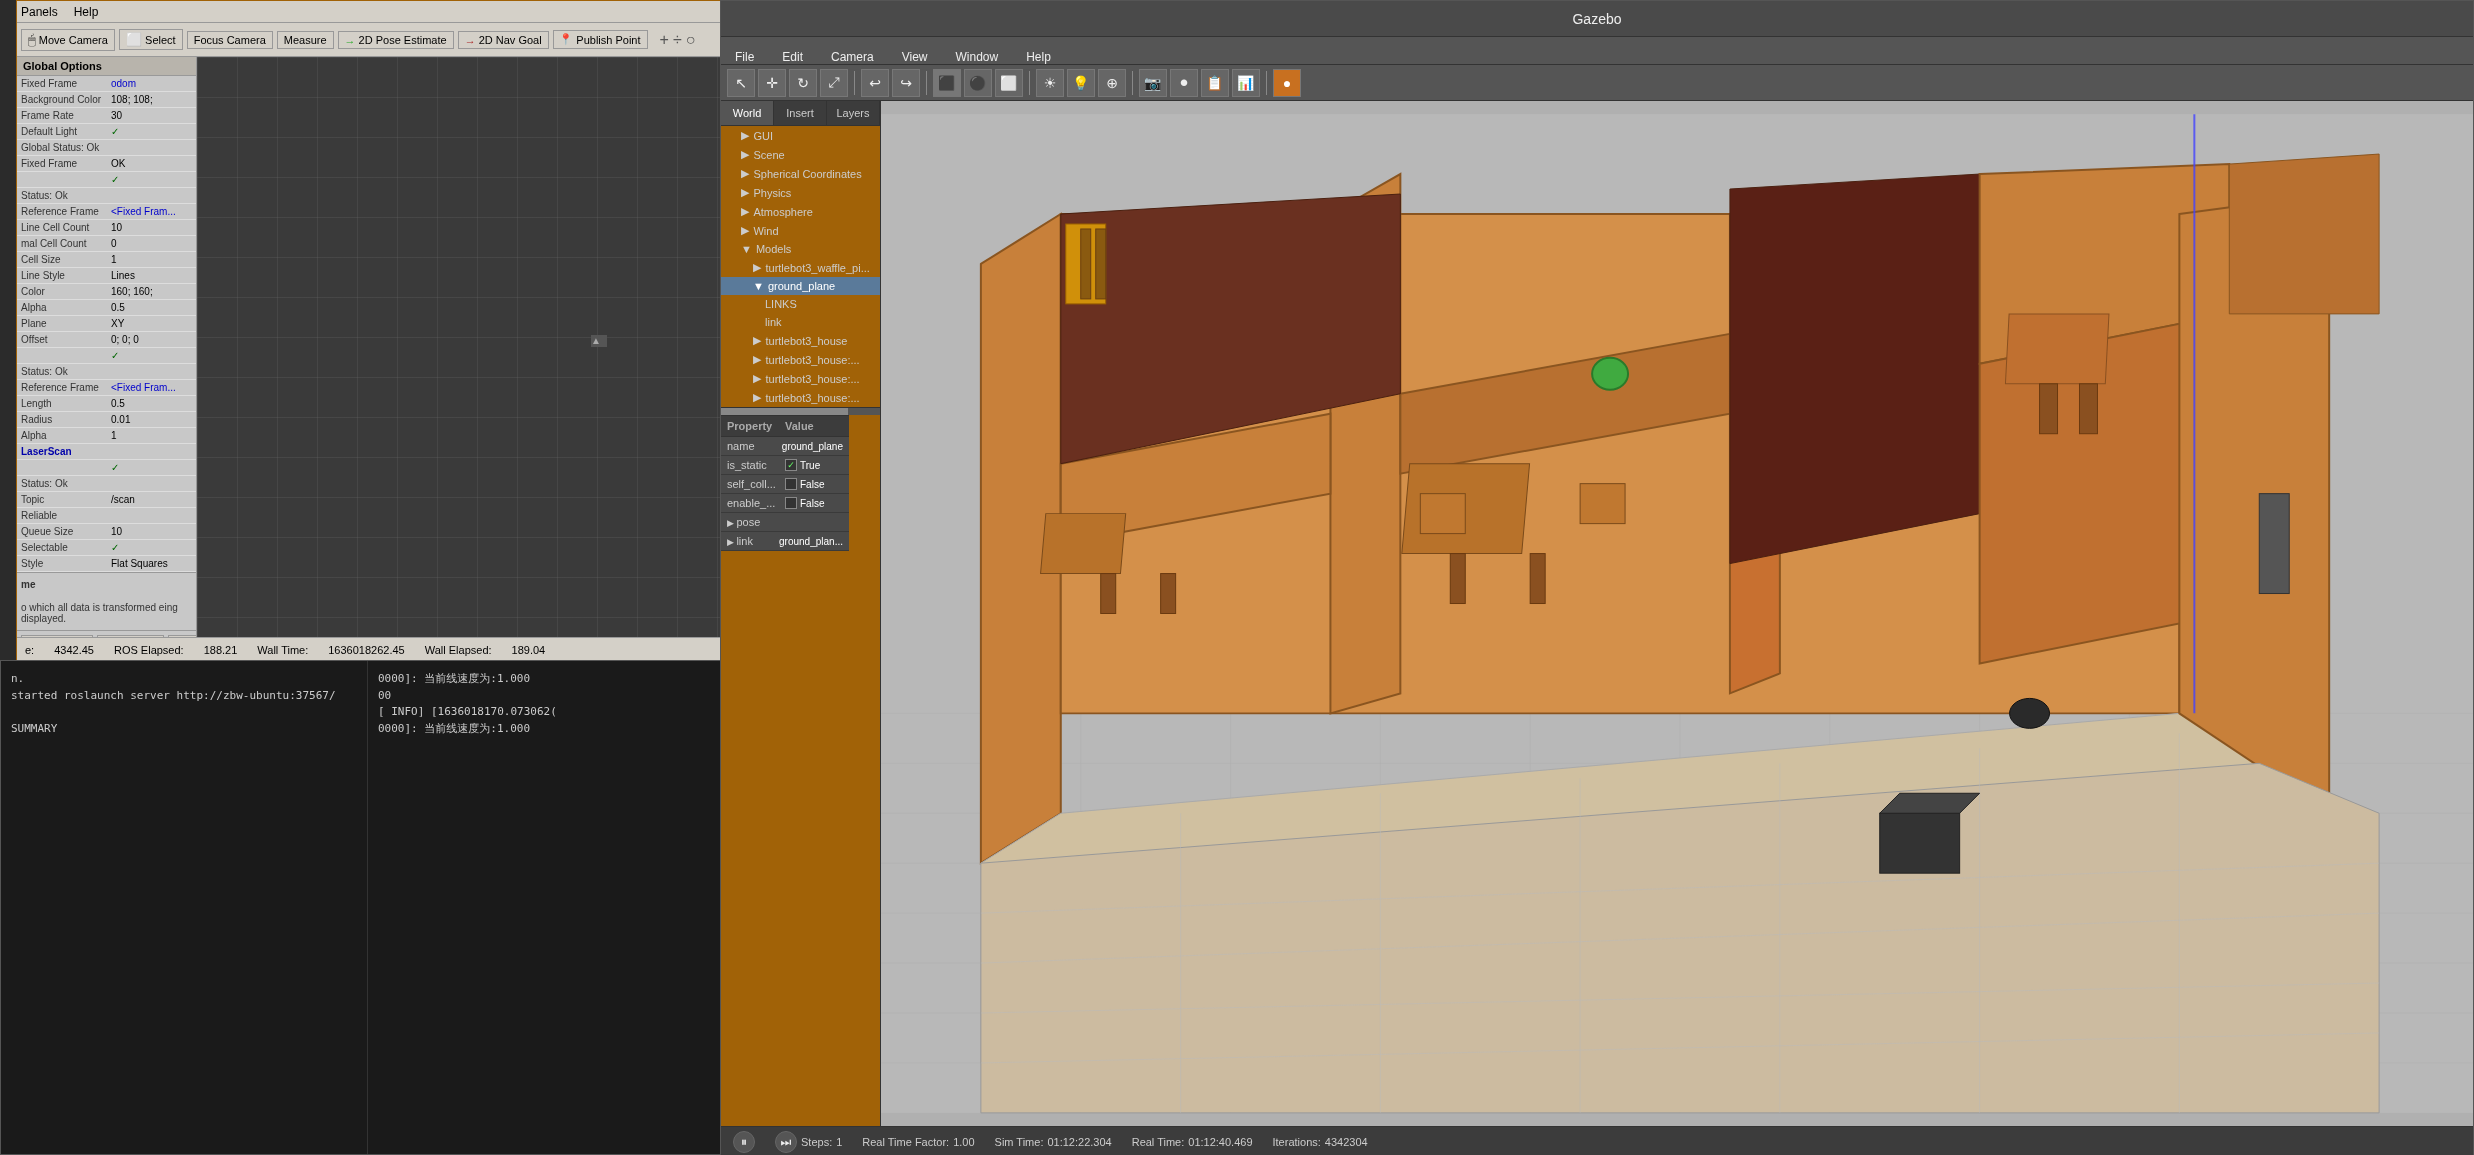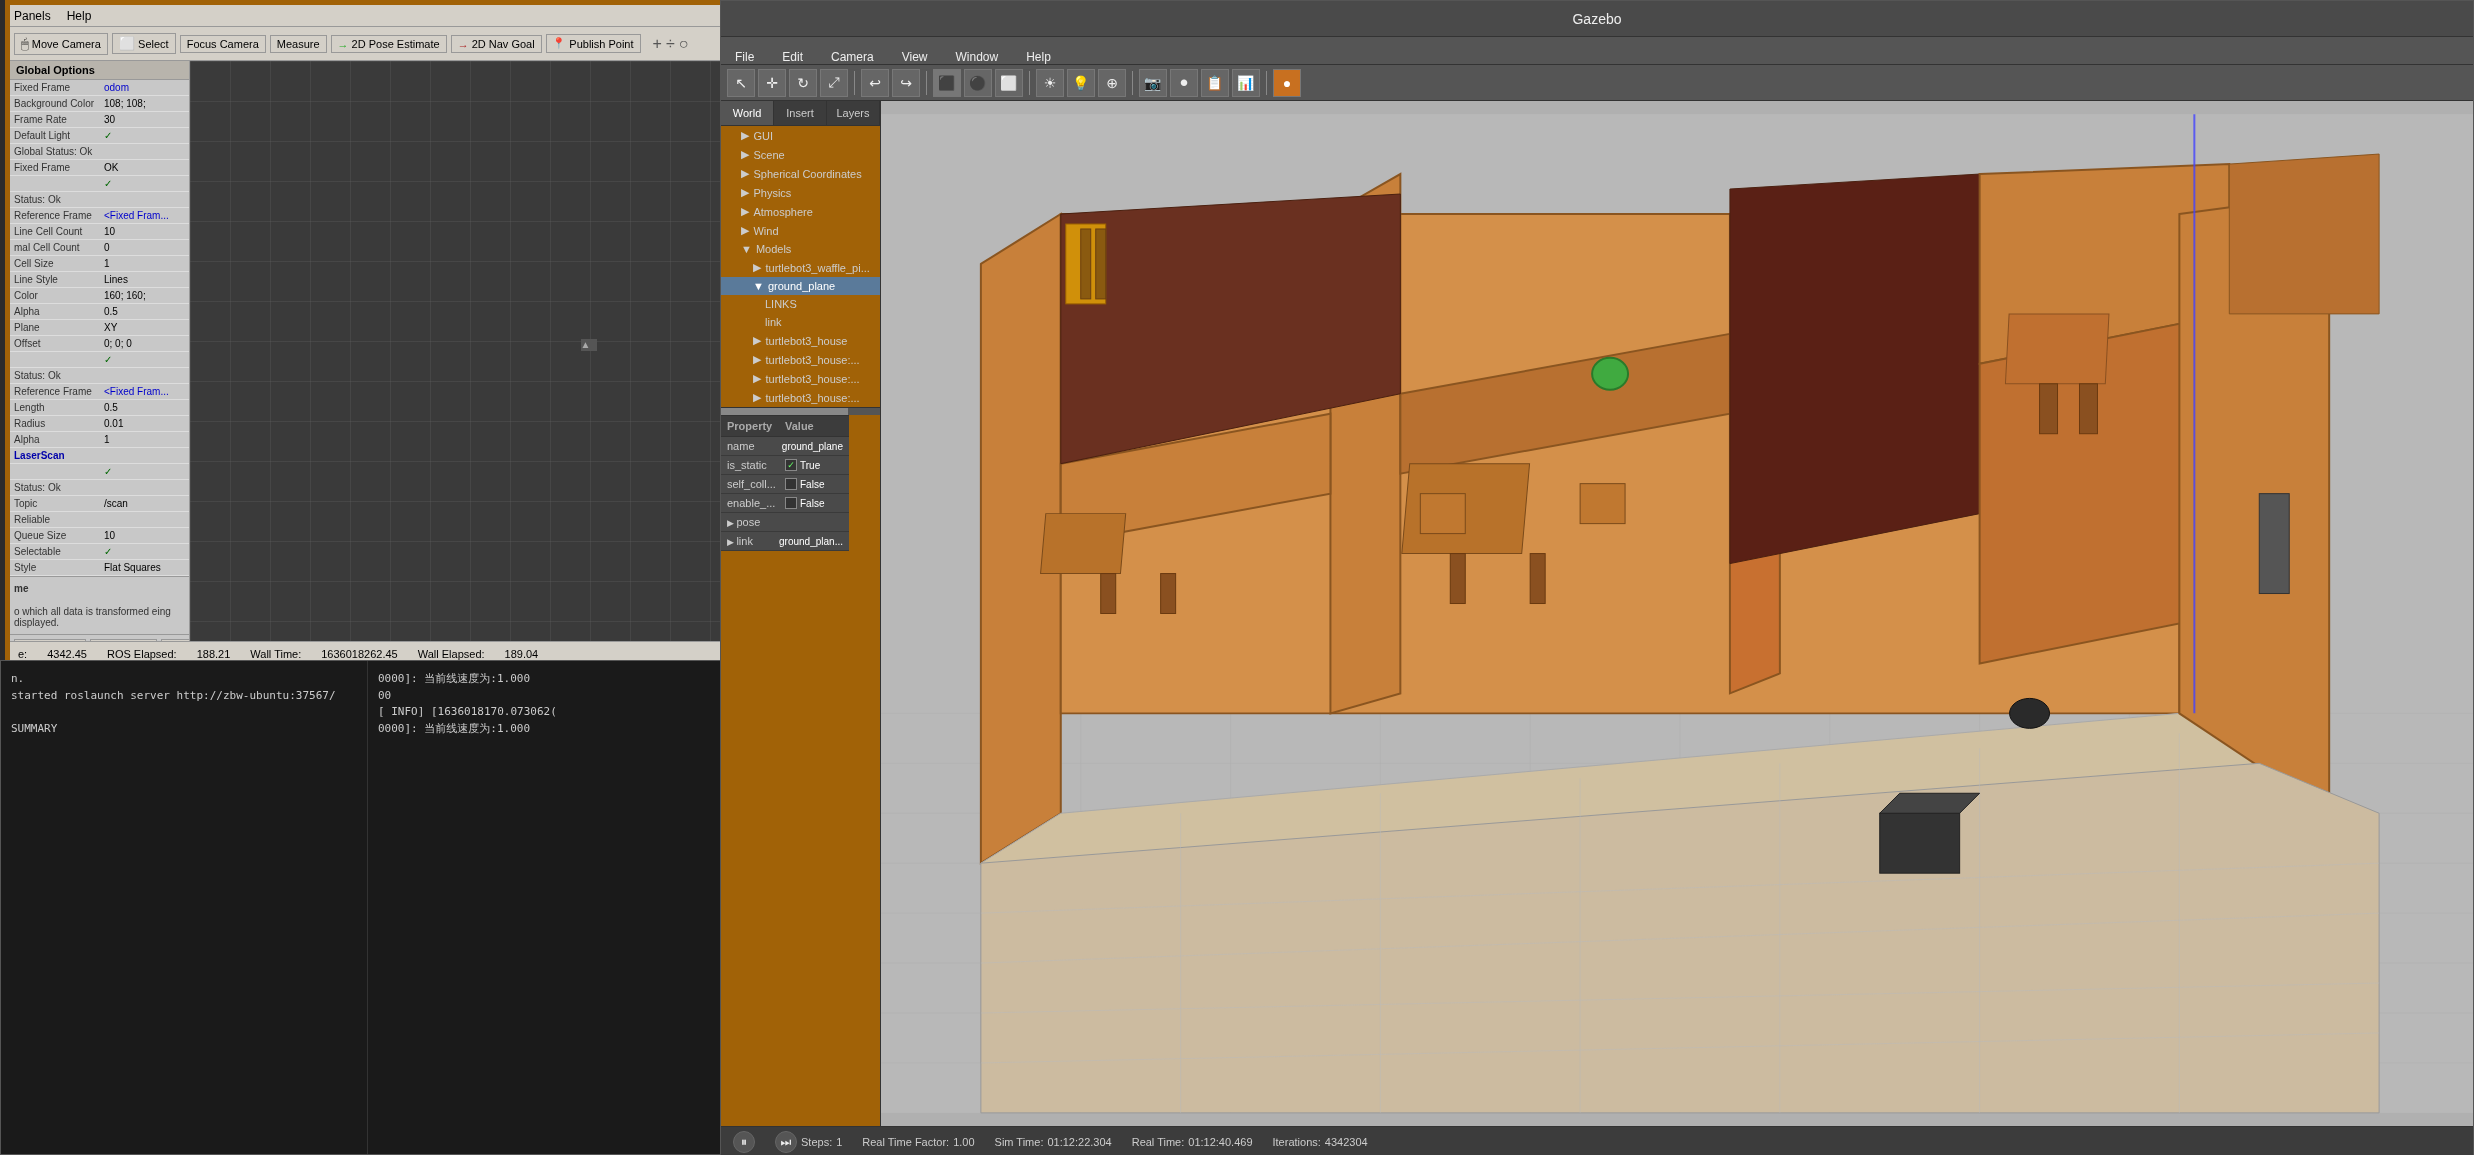--- a/index.html
+++ b/index.html
@@ -1,25 +1,25 @@
 <!DOCTYPE html>
 <html><head>
   <meta charset="utf-8">
   <style>
     * { box-sizing: border-box; margin: 0; padding: 0; }
     body { background: #2b2b2b; font-family: 'Arial', sans-serif; font-size: 12px; color: #ddd; width: 2474px; height: 1155px; overflow: hidden; }
 
     
     #rviz-container {
       position: absolute;
-      top: 0; left: 5px;
+      top: 0; left: 16px;
       width: 1120px;
       height: 660px;
       background: #fef9c3;
-      border: 5px solid #a16207;
+      border: 1px solid #a16207;
     }
 
     #rviz-menubar {
       height: 22px;
       background: #d4d0c8;
       display: flex;
       align-items: center;
       padding: 0 4px;
       border-bottom: 1px solid #999;
       font-size: 12px;

